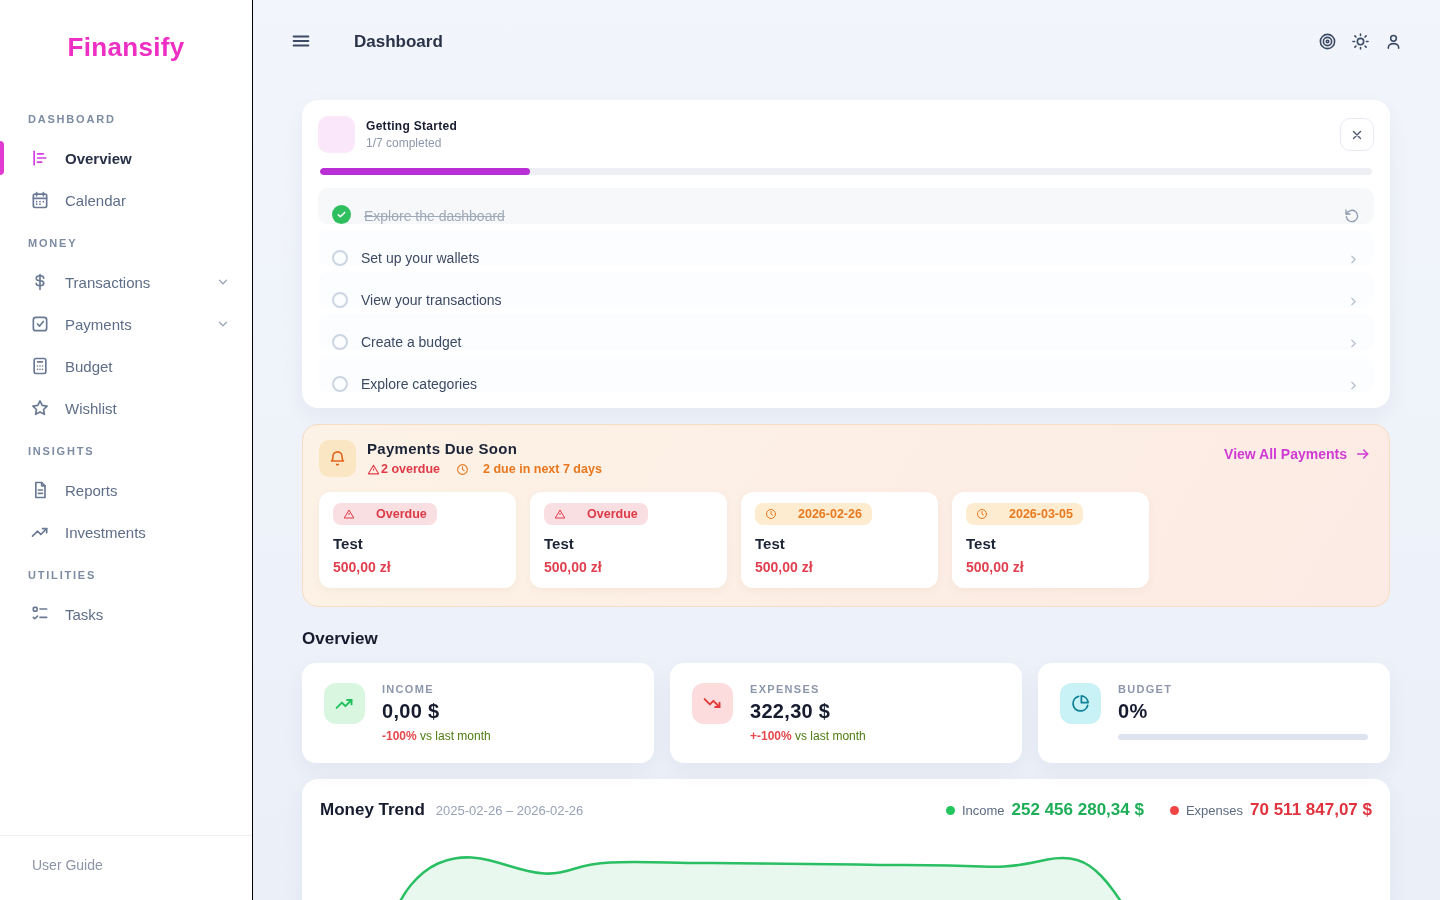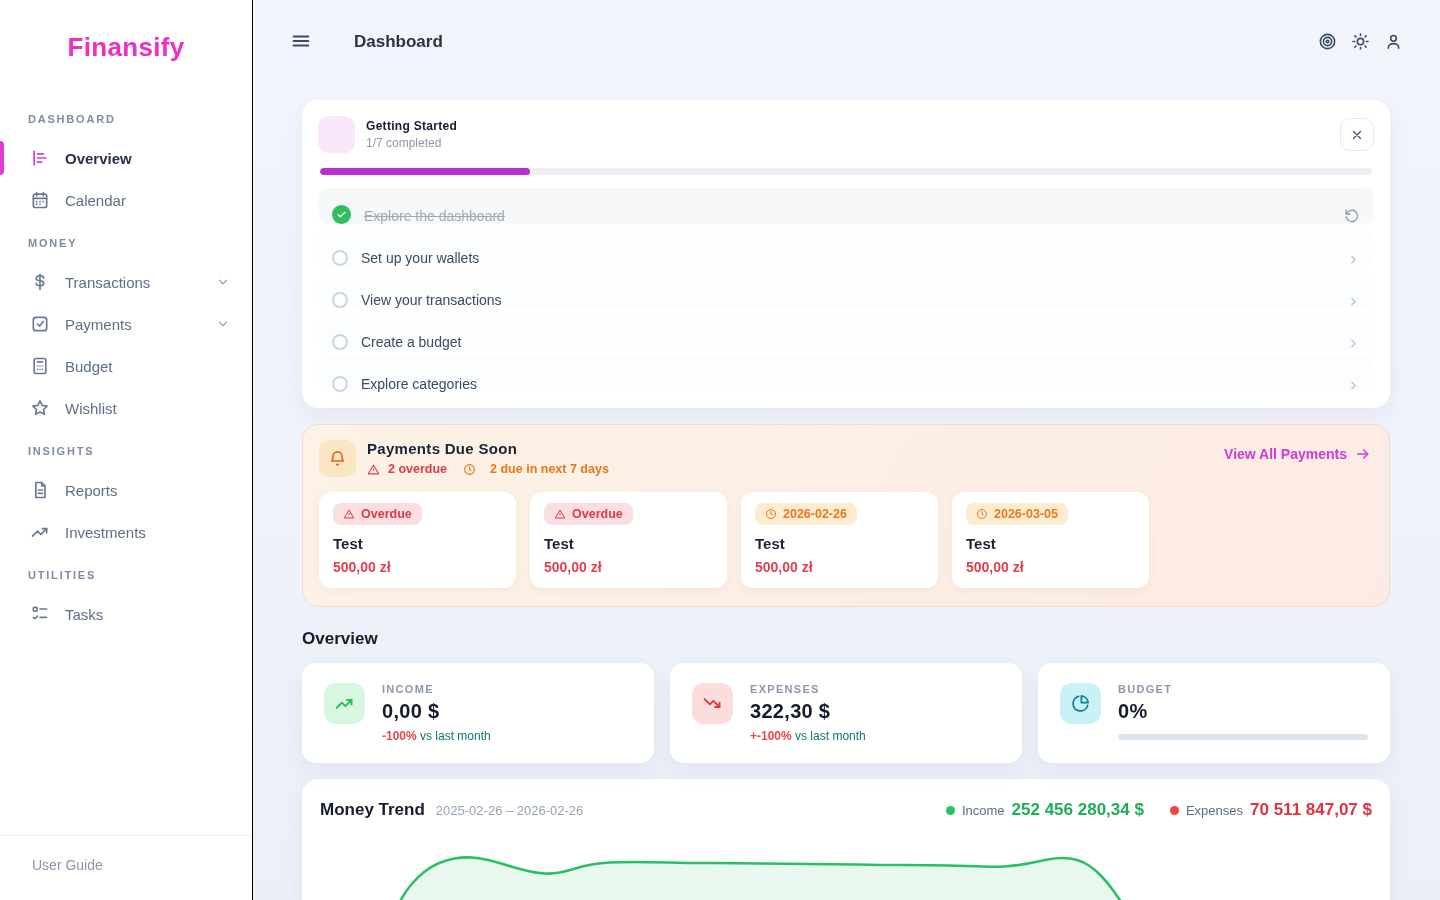--- a/index.html
+++ b/index.html
@@ -75,30 +75,30 @@
   .pd-card { margin-top:16px; border-radius:16px; border:1px solid #f6dcc2;
              background:linear-gradient(120deg,#fdf2e6 0%,#fcebe4 100%);
              padding:15px 18px 18px 16px; }
   .pd-header { display:flex; align-items:flex-start; }
   .pd-emblem { width:37px; height:37px; border-radius:10px; background:#fbe6c4;
                display:flex; align-items:center; justify-content:center; color:#e2641c; flex:none; }
   .pd-emblem svg { width:19px; height:19px; }
   .pd-titles { margin-left:11px; }
   .pd-title { font-size:15px; font-weight:700; color:#1b2437; letter-spacing:.3px; }
   .pd-meta { display:flex; align-items:center; gap:16px; margin-top:5px; font-size:12.5px; font-weight:600; }
-  .pd-overdue-sum { color:#df3a48; display:flex; align-items:center; gap:8px; }
+  .pd-overdue-sum { color:#df3a48; display:flex; align-items:center; gap:1px; }
   .pd-upcoming-sum { color:#e8771d; display:flex; align-items:center; gap:14px; }
   .pd-meta svg { width:13px; height:13px; }
   .pd-viewall { margin-left:auto; margin-top:6px; display:flex; align-items:center; gap:8px;
                 color:#cf3ad4; font-size:14px; font-weight:600; cursor:pointer; }
   .pd-viewall svg { width:16px; height:16px; }
   .pd-cards { display:flex; gap:14px; margin-top:15px; }
   .pd-mini { width:197px; background:#fff; border-radius:12px; padding:11px 14px 13px;
              box-shadow:0 3px 10px rgba(120,70,20,.05); cursor:pointer; }
-  .badge { display:inline-flex; align-items:center; gap:6px; border-radius:8px;
+  .badge { display:inline-flex; align-items:center; gap:21px; border-radius:8px;
            padding:4px 10px; font-size:12.5px; font-weight:600; }
   .badge svg { width:12px; height:12px; }
   .badge.overdue { background:#fadfe2; color:#dd3a47; }
   .badge.date { background:#fdeccf; color:#e8791f;align-items:center; }
   .pd-name { font-size:15px; font-weight:700; color:#1c2436; margin-top:10px; }
   .pd-amount { font-size:14px; font-weight:700; color:#e04050; margin-top:7px; }
 
   
   .ov-heading { margin:22px 0 14px; font-size:17px; font-weight:700; color:#161b2e; }
   .stats-row { display:flex; gap:16px; }
@@ -107,21 +107,21 @@
                  align-items:center; justify-content:center; flex:none; }
   .stat-emblem svg { width:21px; height:21px; }
   .stat-emblem.income { background:#d9f6e0; color:#21c05d; }
   .stat-emblem.expenses { background:#fcdcdc; color:#e23b3b; }
   .stat-emblem.budget { background:#c8f2f6; color:#0d7f96; }
   .stat-body { flex:1; }
   .stat-label { font-size:11px; font-weight:700; letter-spacing:1.3px; color:#8d97ab; }
   .stat-value { font-size:20px; font-weight:800; color:#161b2e; margin-top:5px; letter-spacing:.3px; }
   .stat-delta-row { margin-top:6px; font-size:12px; }
   .stat-delta { color:#e5484d; font-weight:700; }
-  .stat-delta-suffix { color:#0f766e; }
+  .stat-delta-suffix { color:#4d7c0f; }
   .budget-bar { margin-top:11px; height:6px; border-radius:4px; background:#dee4ef; overflow:hidden; }
   .budget-fill { height:100%; background:#0d7f96; border-radius:4px; }
 
   
   .trend-card { margin-top:16px; padding:21px 18px 0 18px; height:380px; overflow:hidden; }
   .trend-header { display:flex; align-items:center; }
   .trend-title { font-size:17px; font-weight:800; color:#161b2e; }
   .trend-range { margin-left:11px; font-size:13px; color:#98a2b4; }
   .trend-legend { margin-left:auto; display:flex; align-items:center; gap:26px; }
   .legend-item { display:flex; align-items:center; gap:7px; font-size:13px; }

